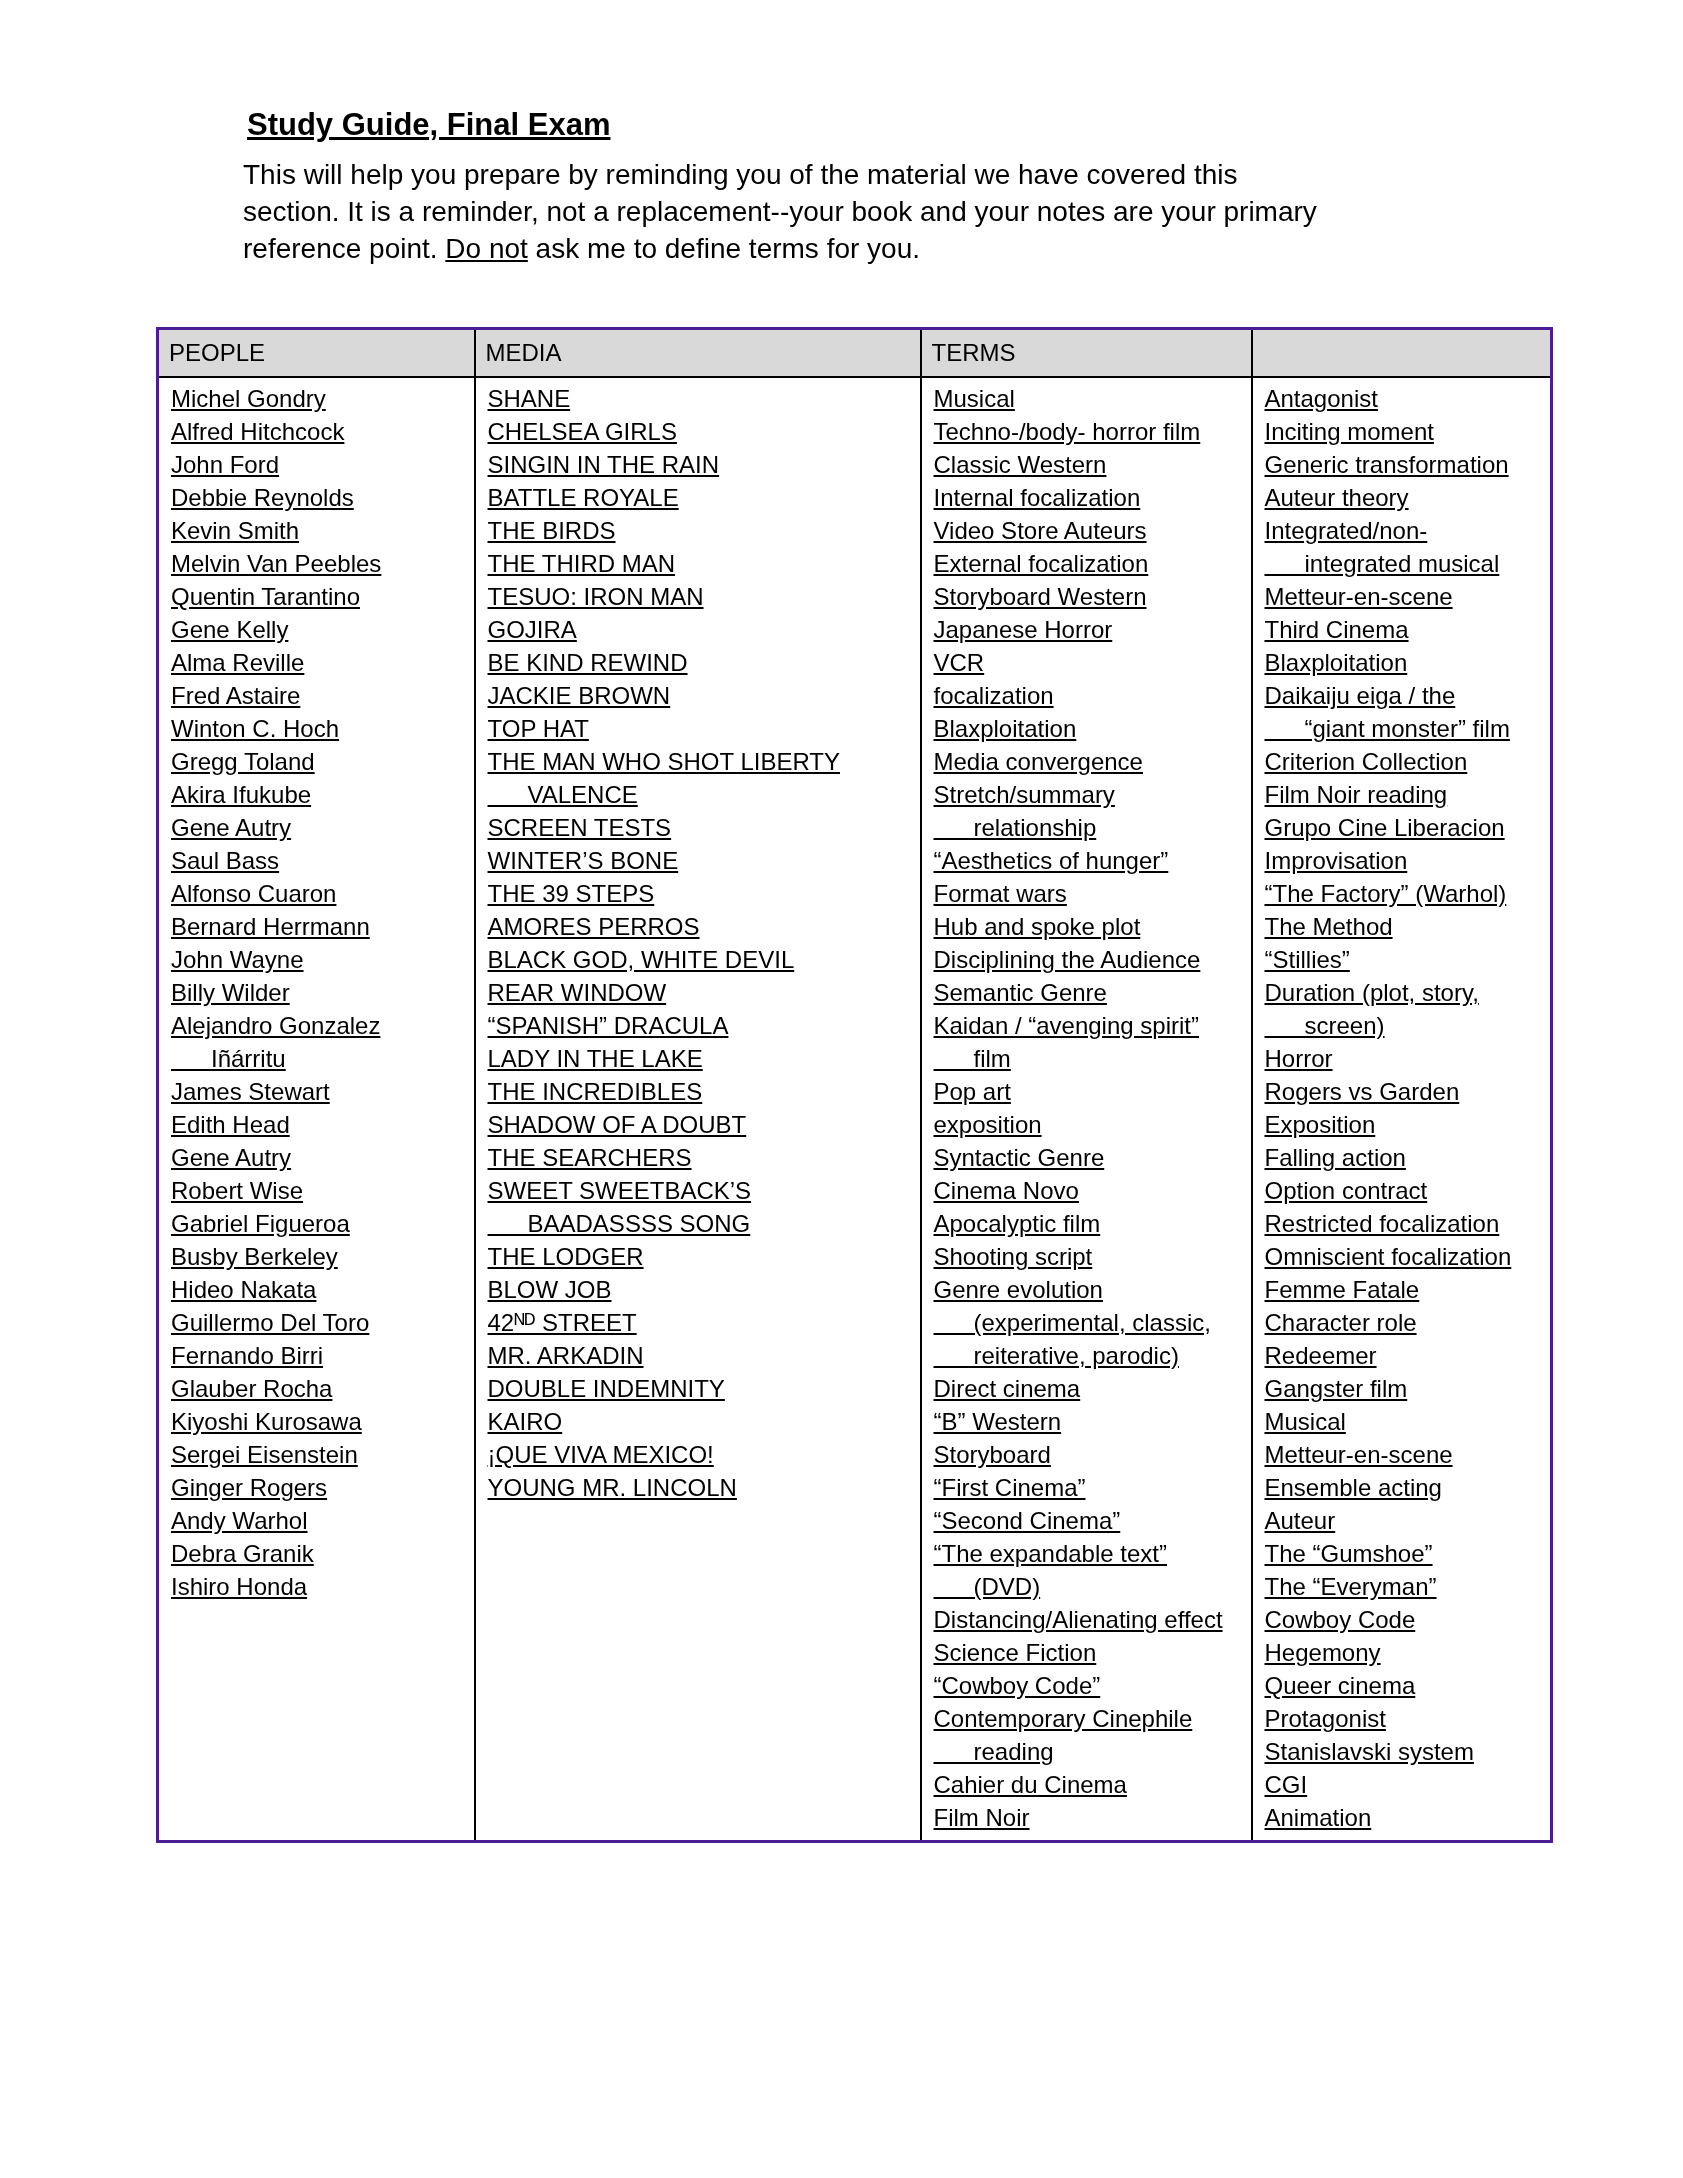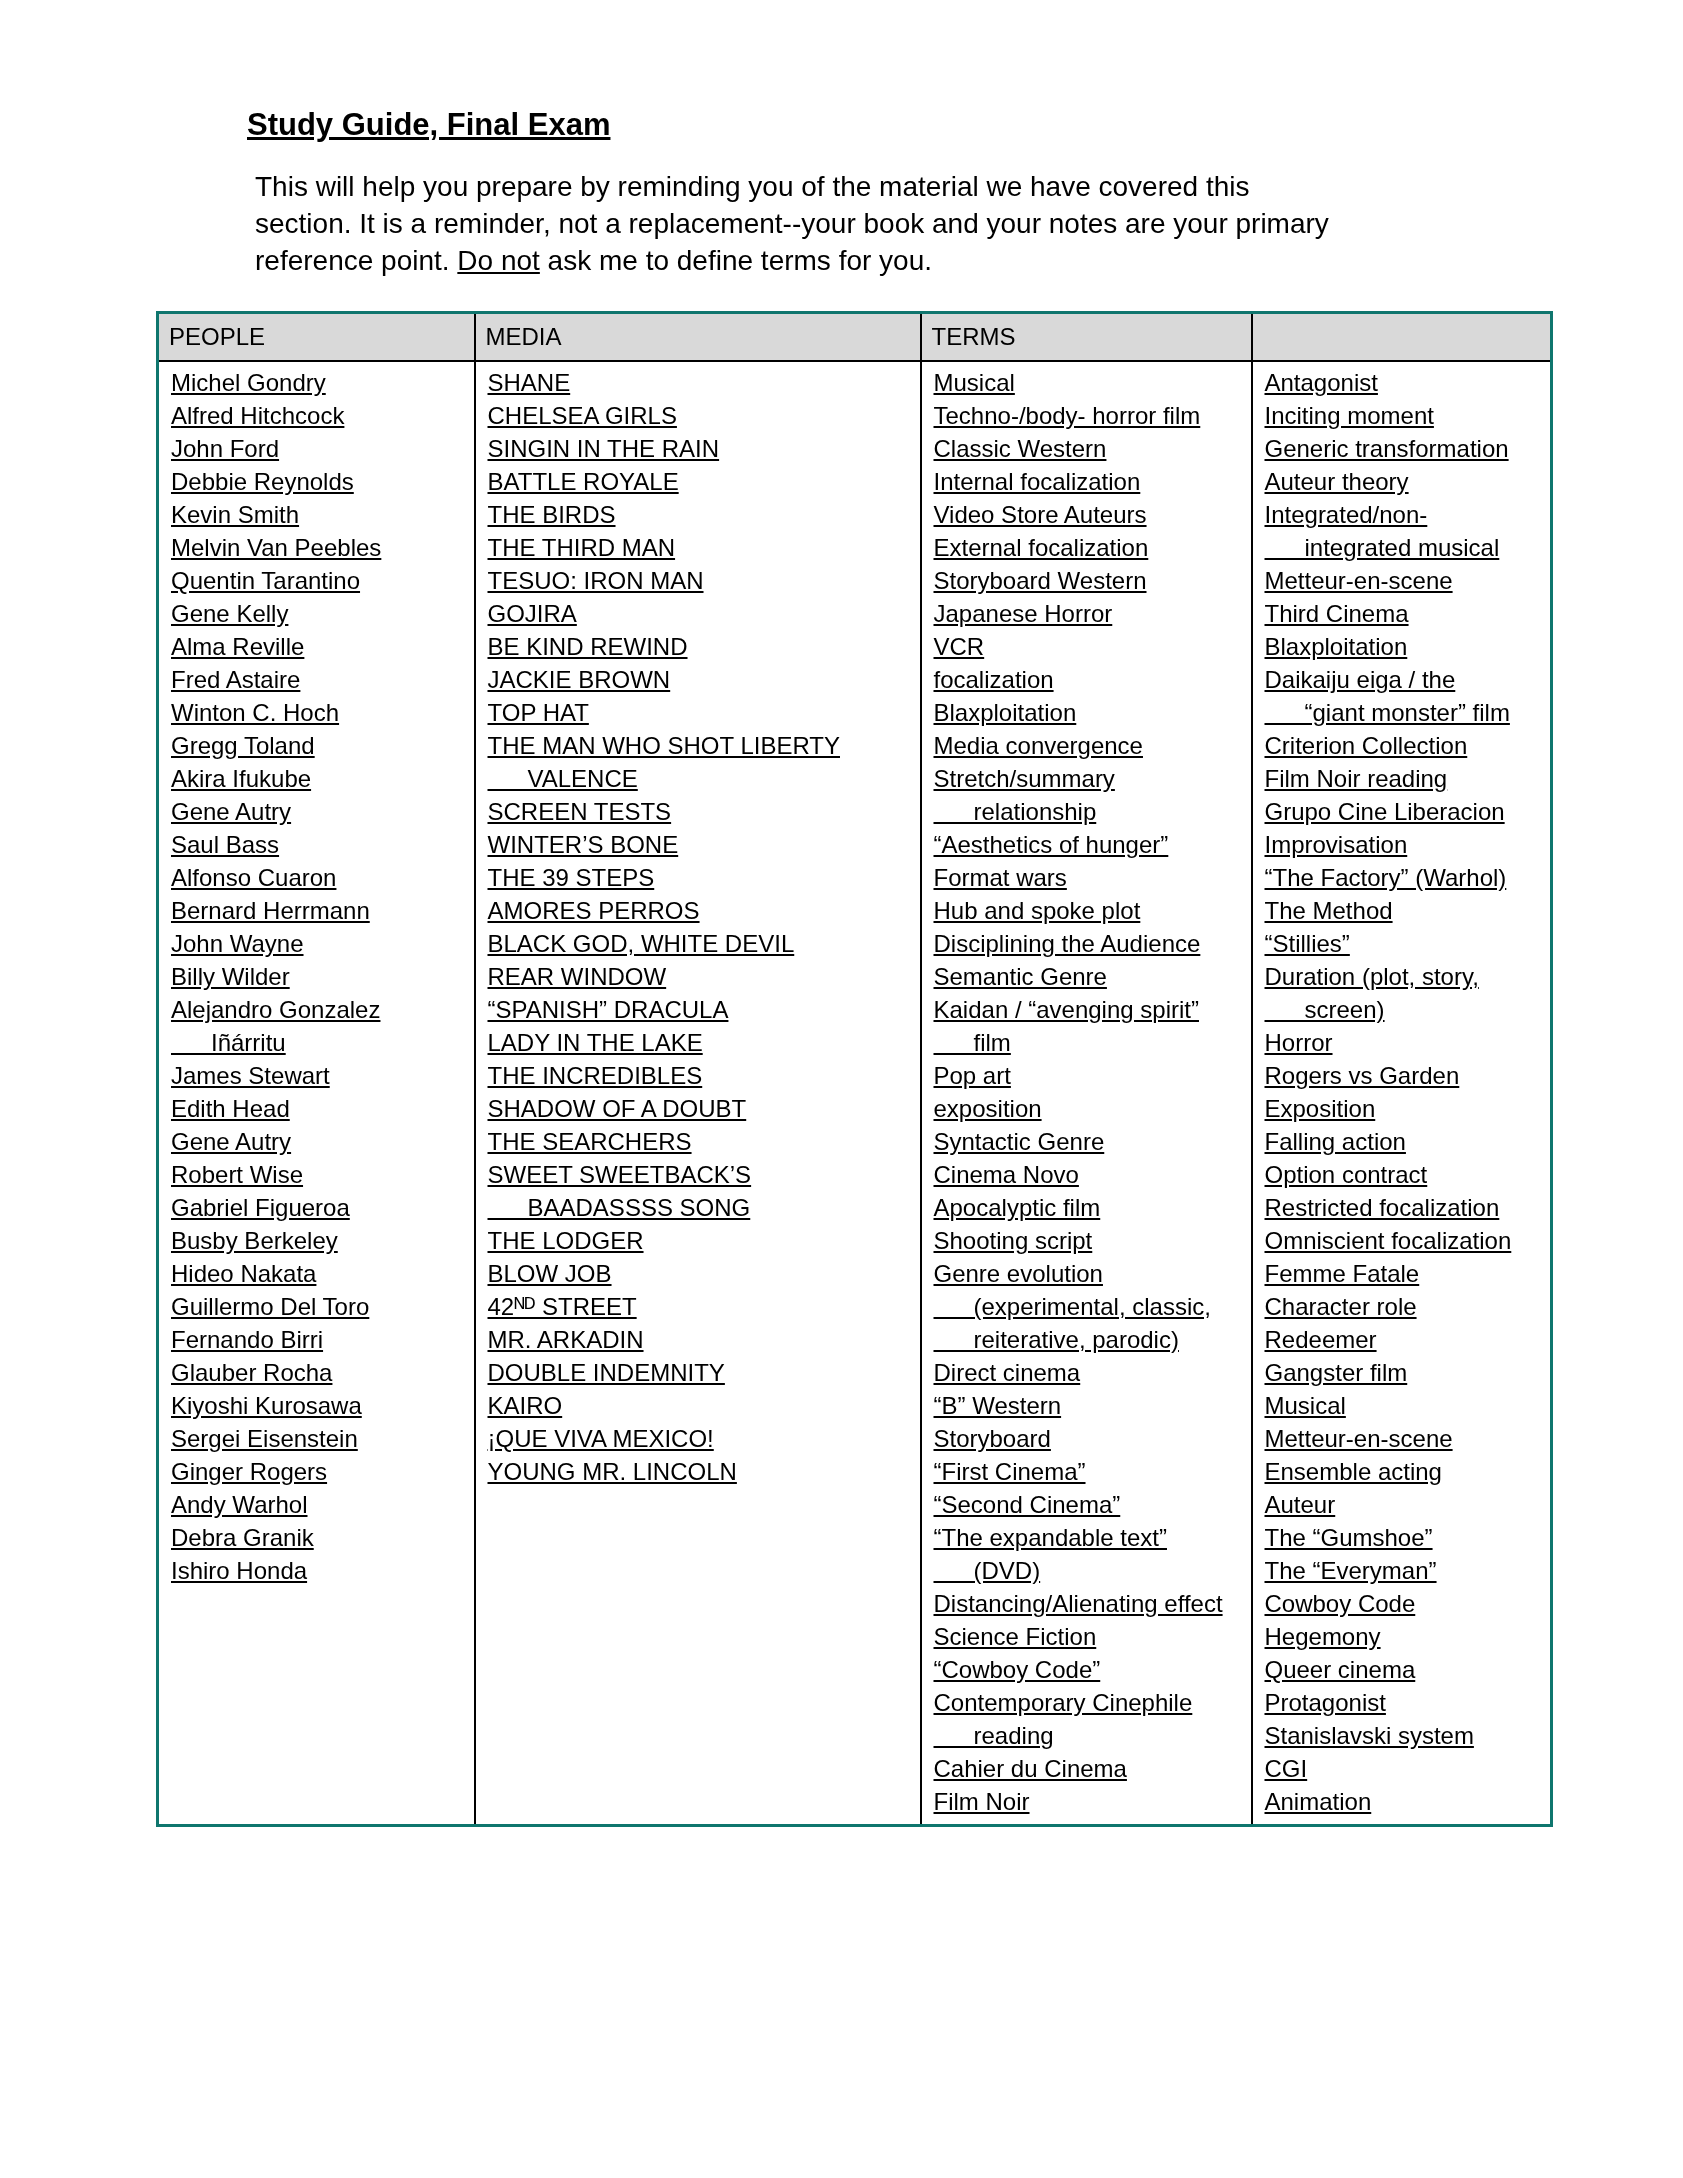--- a/index.html
+++ b/index.html
@@ -12,28 +12,28 @@
   .title {
     position: absolute; left: 243px; top: 103px;
     font-size: 31px; font-weight: bold;
     text-decoration: underline;
     margin: 4px;
   }
   .intro {
     position: absolute; left: 243px; top: 156px;
     font-size: 28px; line-height: 37px;
     white-space: pre-wrap;
-    margin: 12px;
+    margin: 0;
   }
   .u { text-decoration: underline; }
   table.grid {
-    position: absolute; left: 156px; top: 311px;
+    position: absolute; left: 156px; top: 327px;
     border-collapse: collapse;
     table-layout: fixed;
-    border: 3px solid #0f766e;
+    border: 3px solid #4c1d95;
   }
   table.grid col.c1 { width: 317px; }
   table.grid col.c2 { width: 446px; }
   table.grid col.c3 { width: 331px; }
   table.grid col.c4 { width: 300px; }
   table.grid th, table.grid td {
     border: 2px solid #000;
     vertical-align: top;
     text-align: left;
   }

